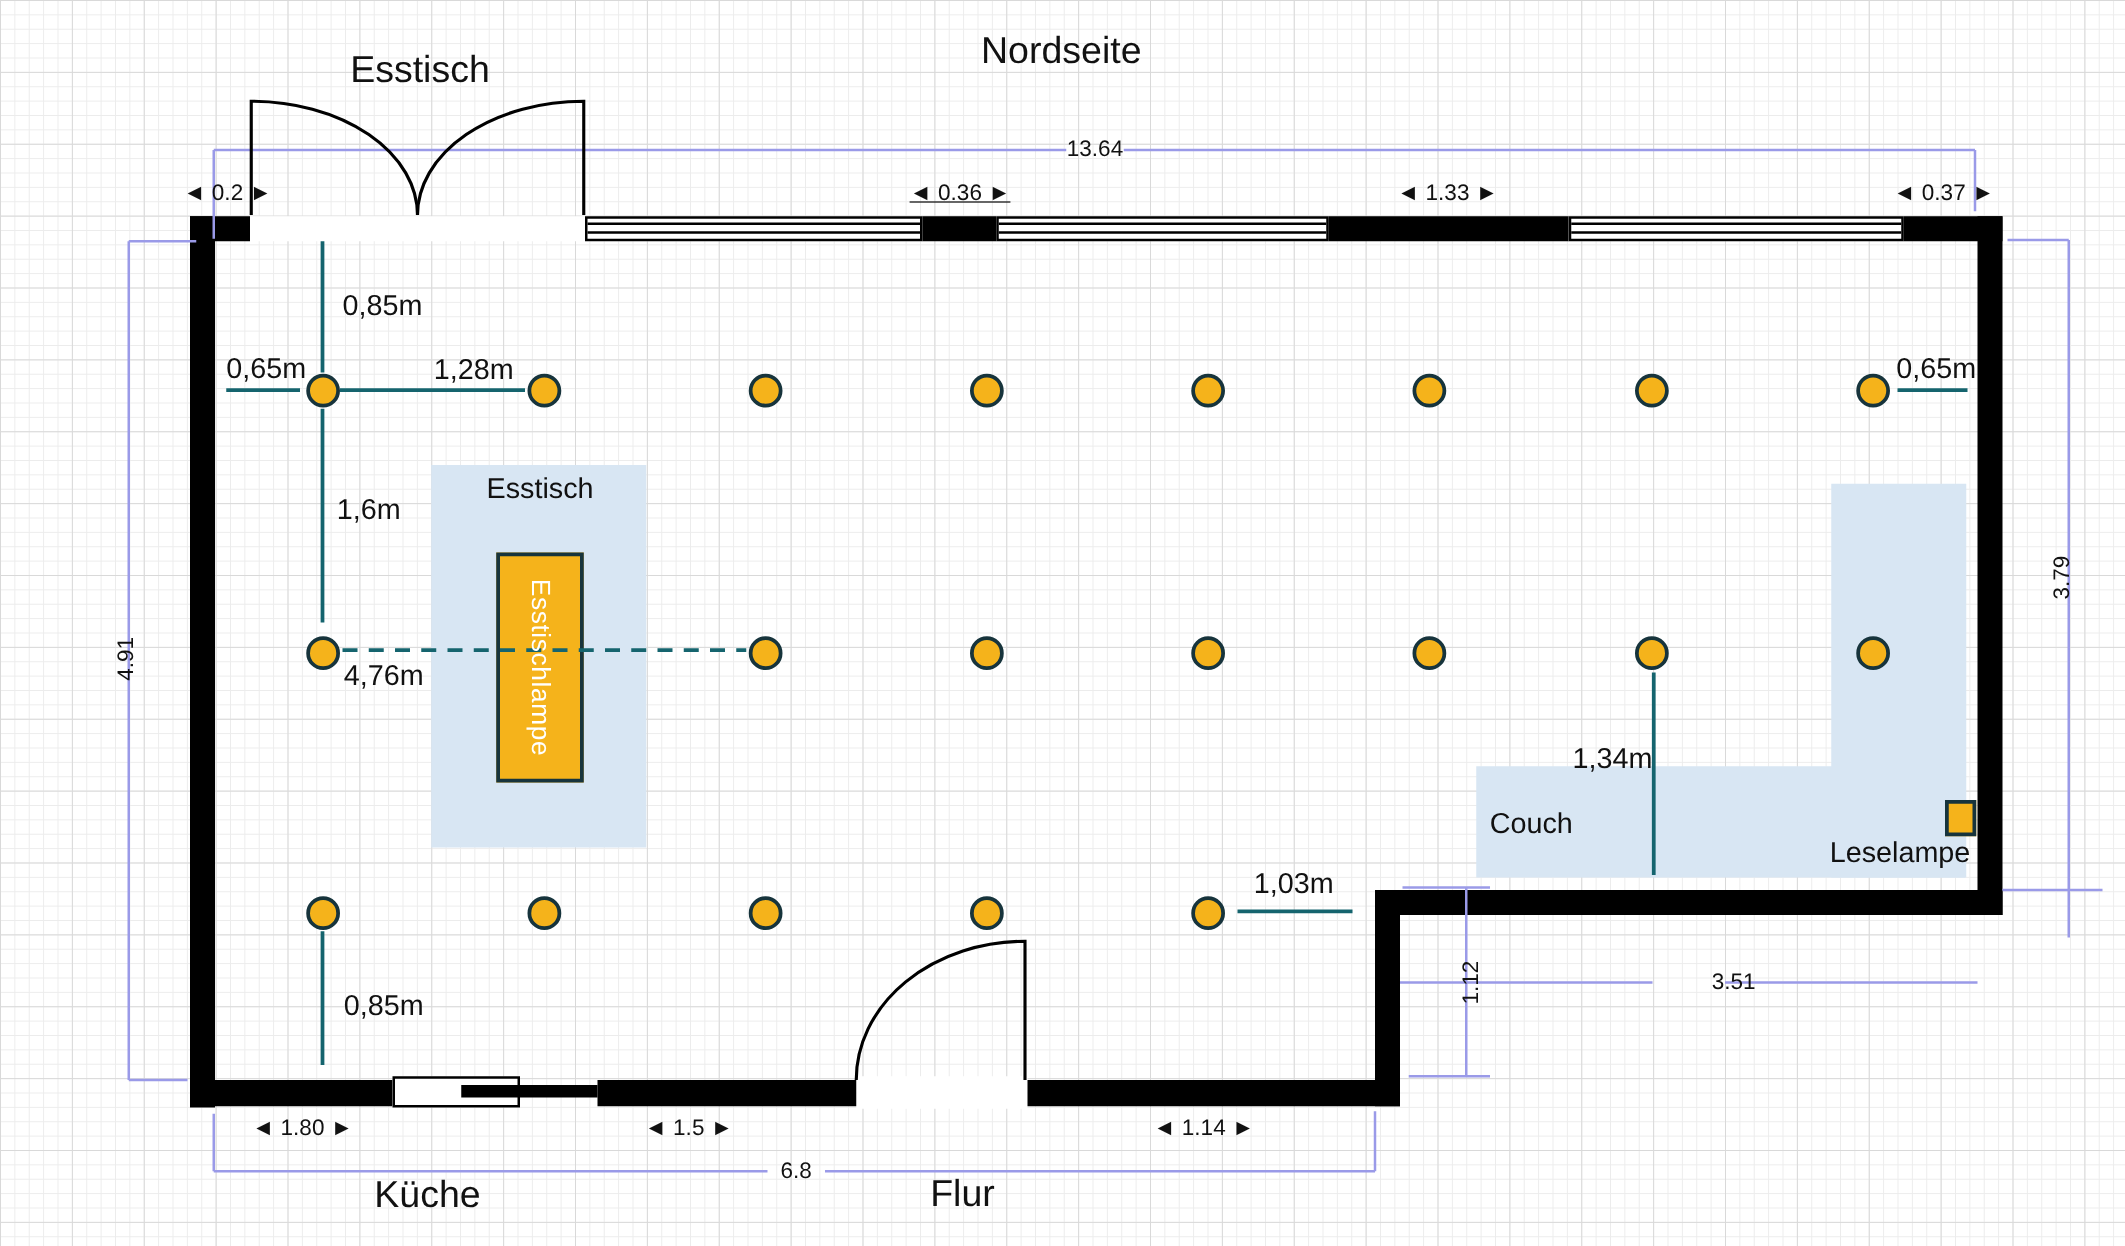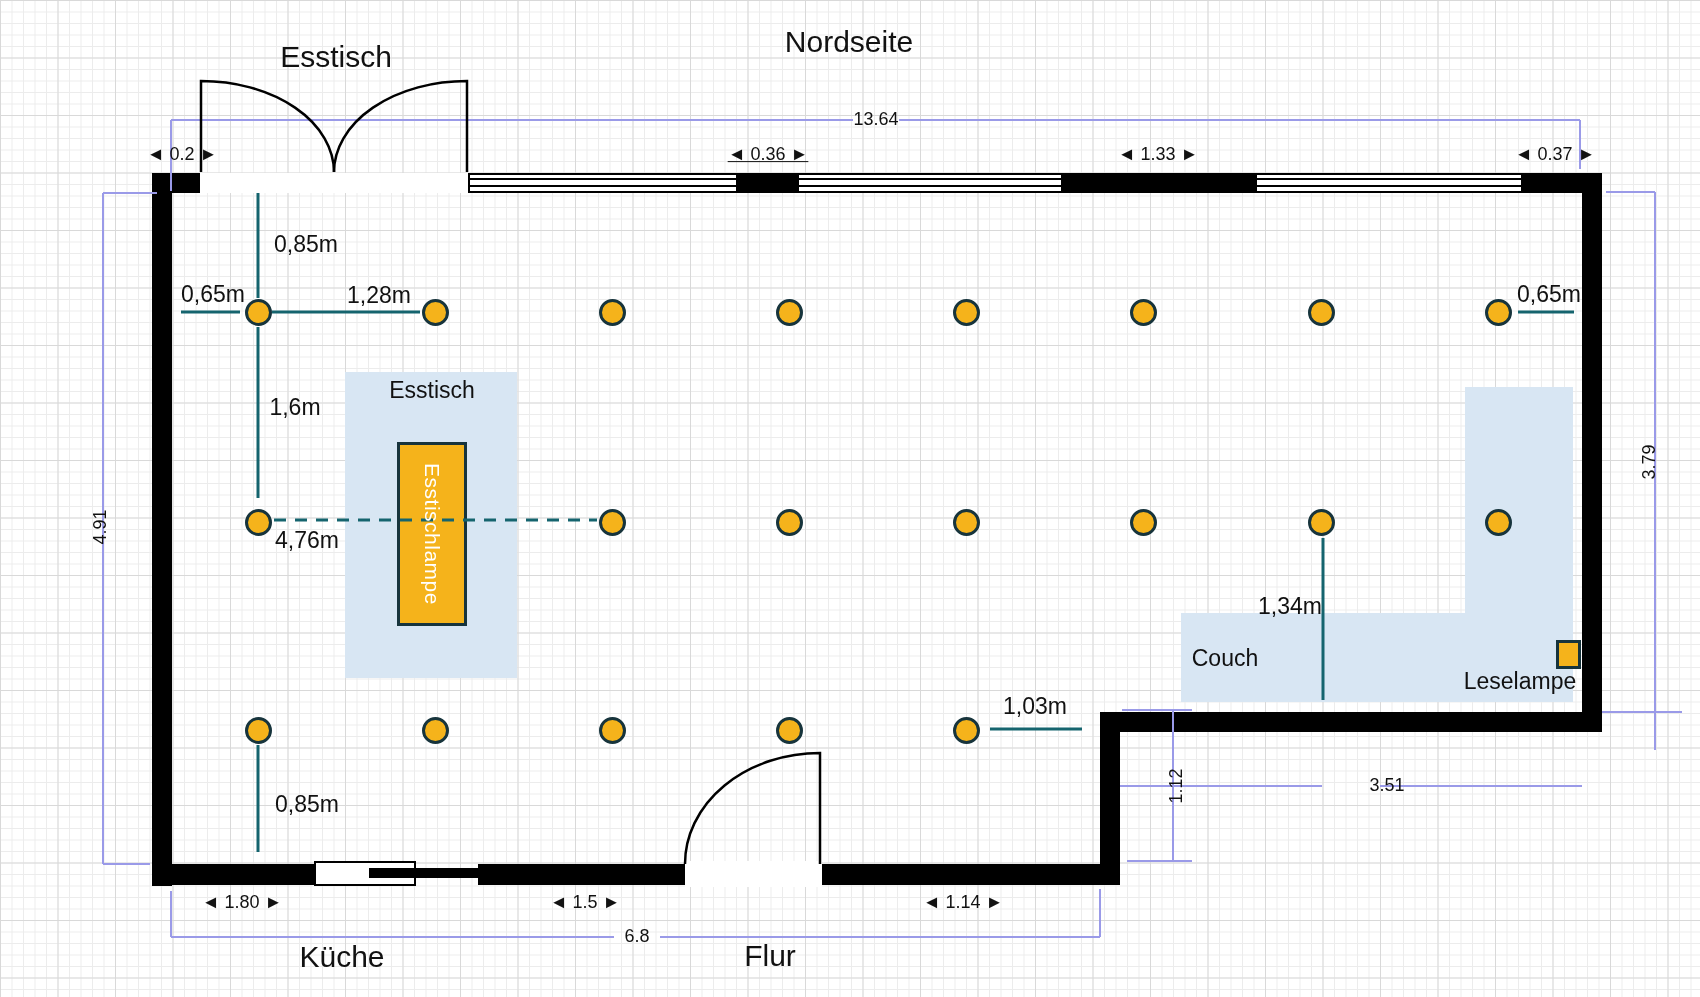--- a/index.html
+++ b/index.html
@@ -147,17 +147,17 @@
   <div class="lbl dim-lbl" style="left:876px; top:120px;">13.64</div>
   <div class="lbl dim-lbl" style="left:182px; top:155px;">◄ 0.2 ►</div>
   <div class="lbl dim-lbl" style="left:768px; top:155px;text-decoration:underline;">◄ 0.36 ►</div>
   <div class="lbl dim-lbl" style="left:1158px; top:155px;">◄ 1.33 ►</div>
   <div class="lbl dim-lbl" style="left:1555px; top:155px;">◄ 0.37 ►</div>
   <div class="lbl v dim-lbl" style="left:101px; top:527px;">4.91</div>
   <div class="lbl v dim-lbl" style="left:1650px; top:462px;">3.79</div>
   <div class="lbl v dim-lbl" style="left:1177px; top:786px;">1.12</div>
   <div class="lbl dim-lbl" style="left:1351px; top:786px;margin-left:36px;">3.51</div>
   <div class="lbl dim-lbl" style="left:242px; top:903px;">◄ 1.80 ►</div>
-  <div class="lbl dim-lbl" style="left:585px; top:903px;">◄ 1.5 ►</div>
+  <div class="lbl dim-lbl" style="left:551px; top:903px;">◄ 1.5 ►</div>
   <div class="lbl dim-lbl" style="left:963px; top:903px;">◄ 1.14 ►</div>
   <div class="lbl dim-lbl" style="left:637px; top:937px;">6.8</div>
 
 </div>
 
 </body></html>

